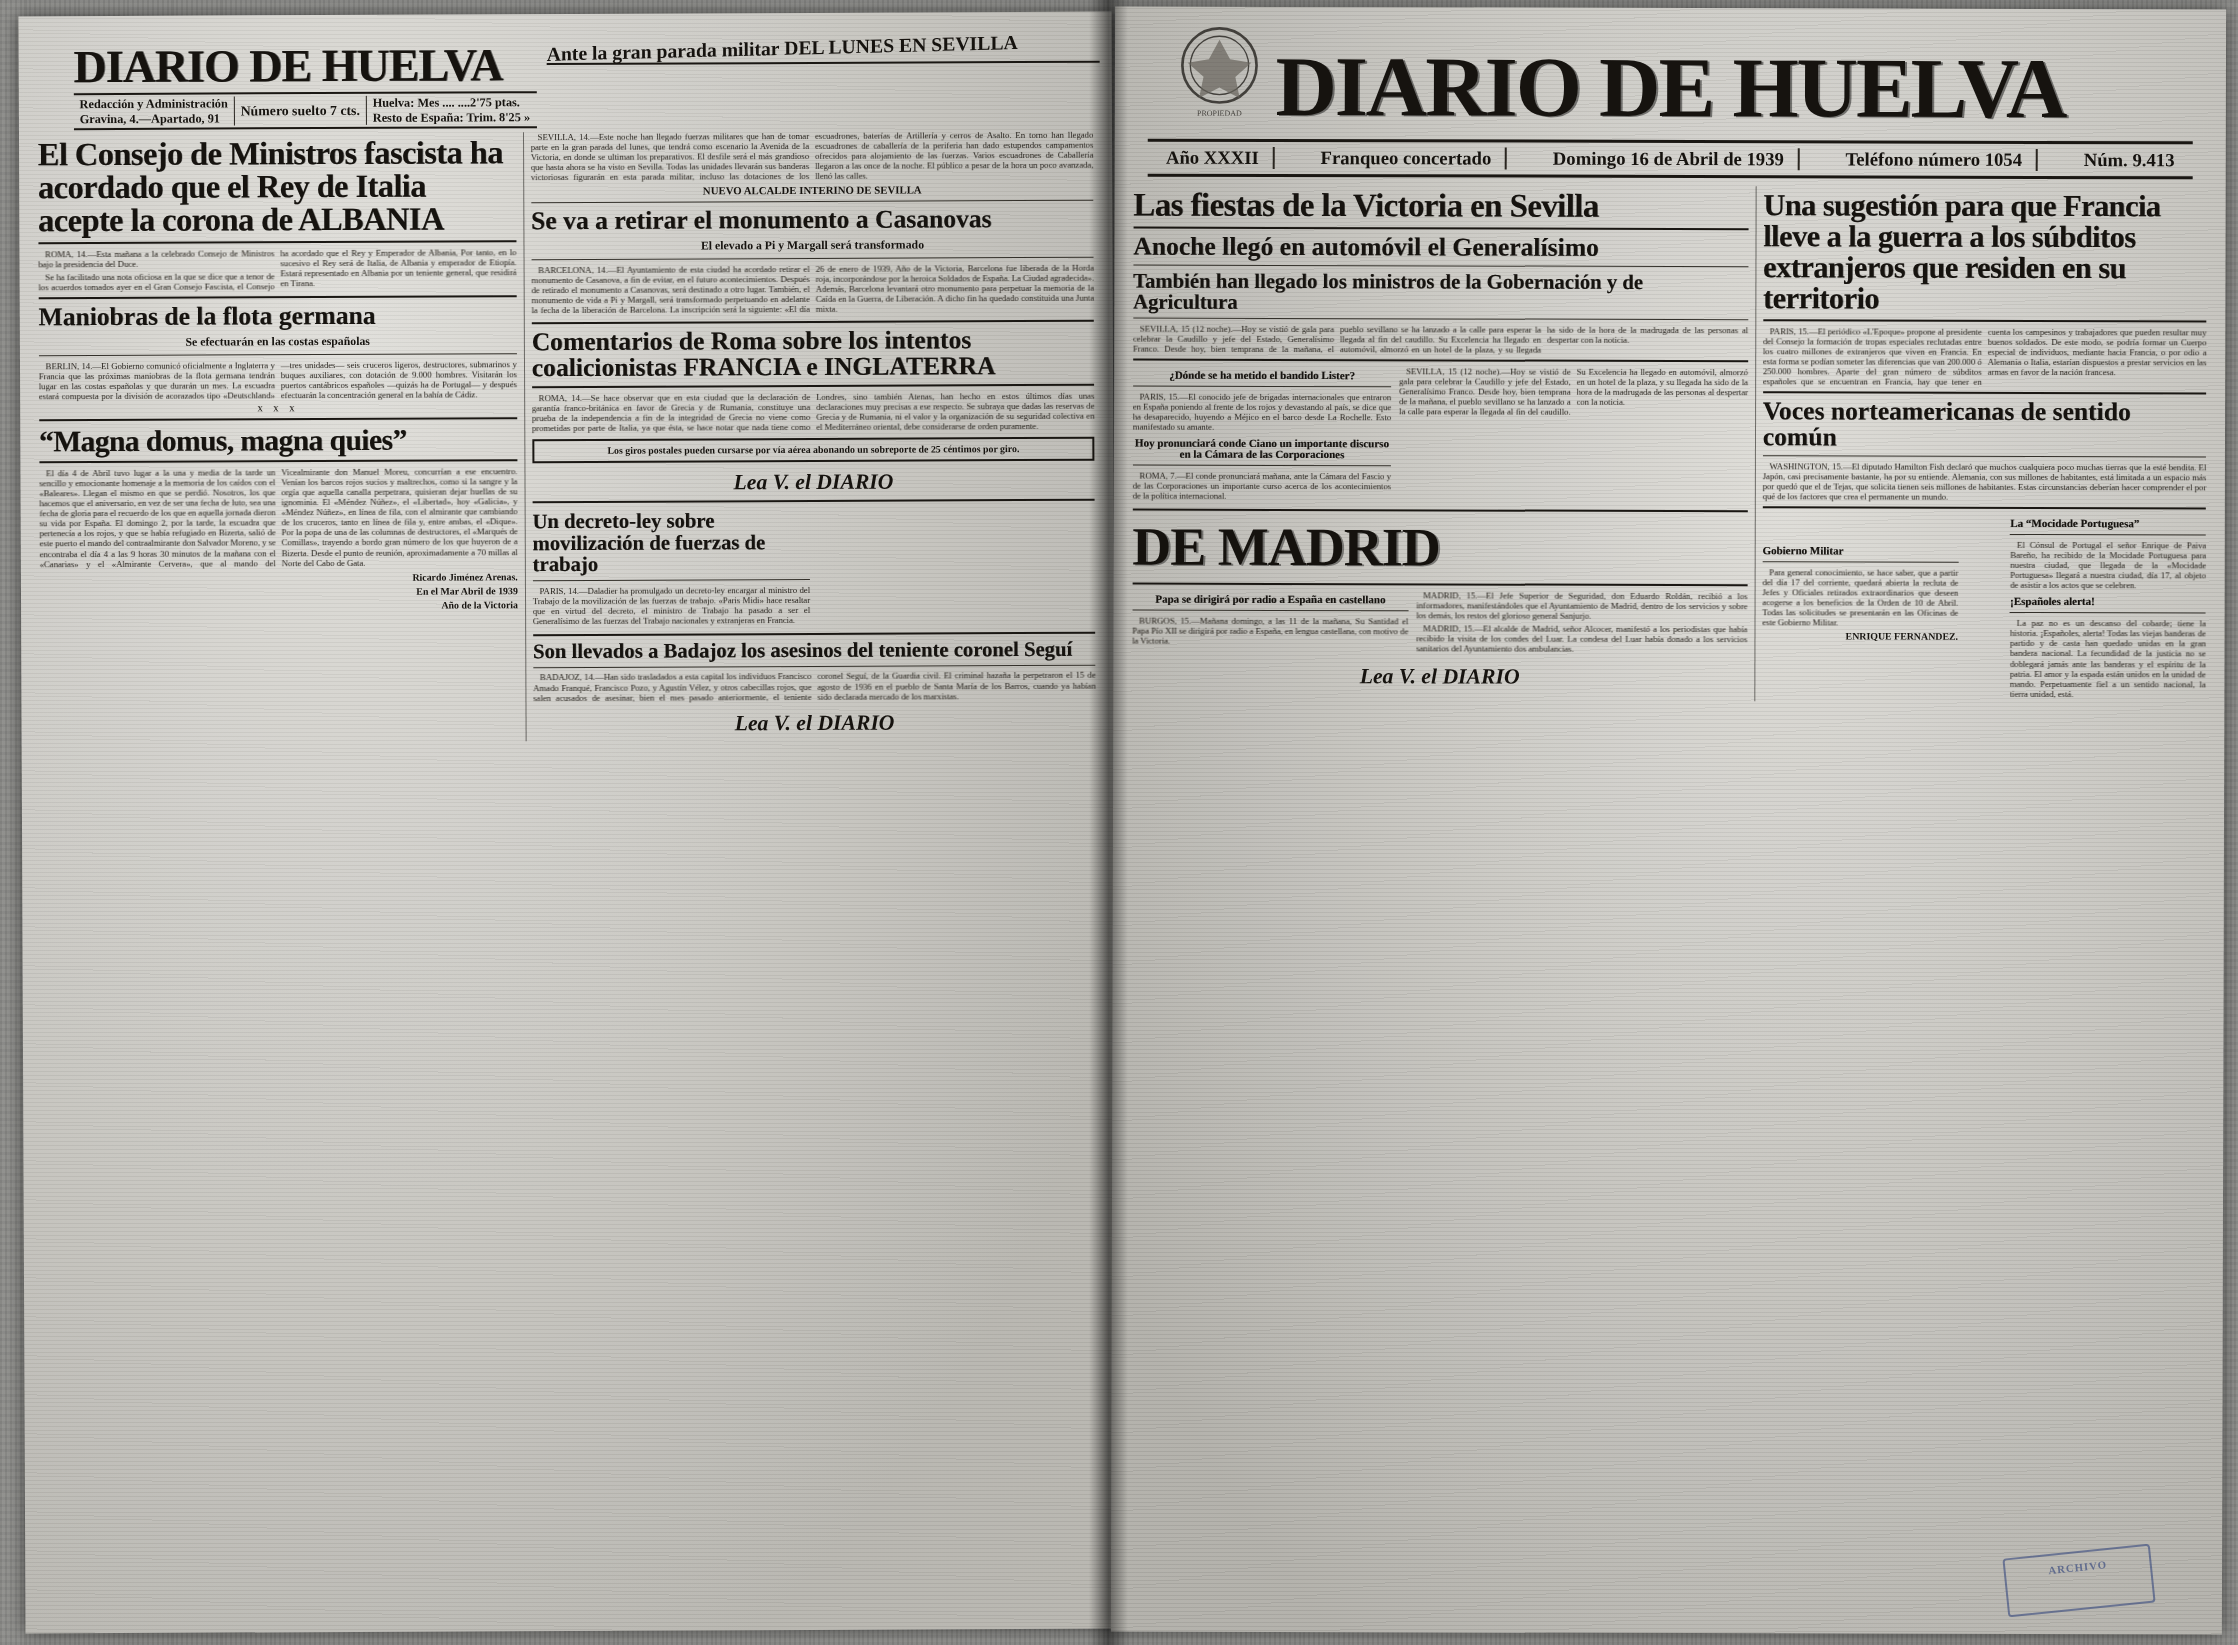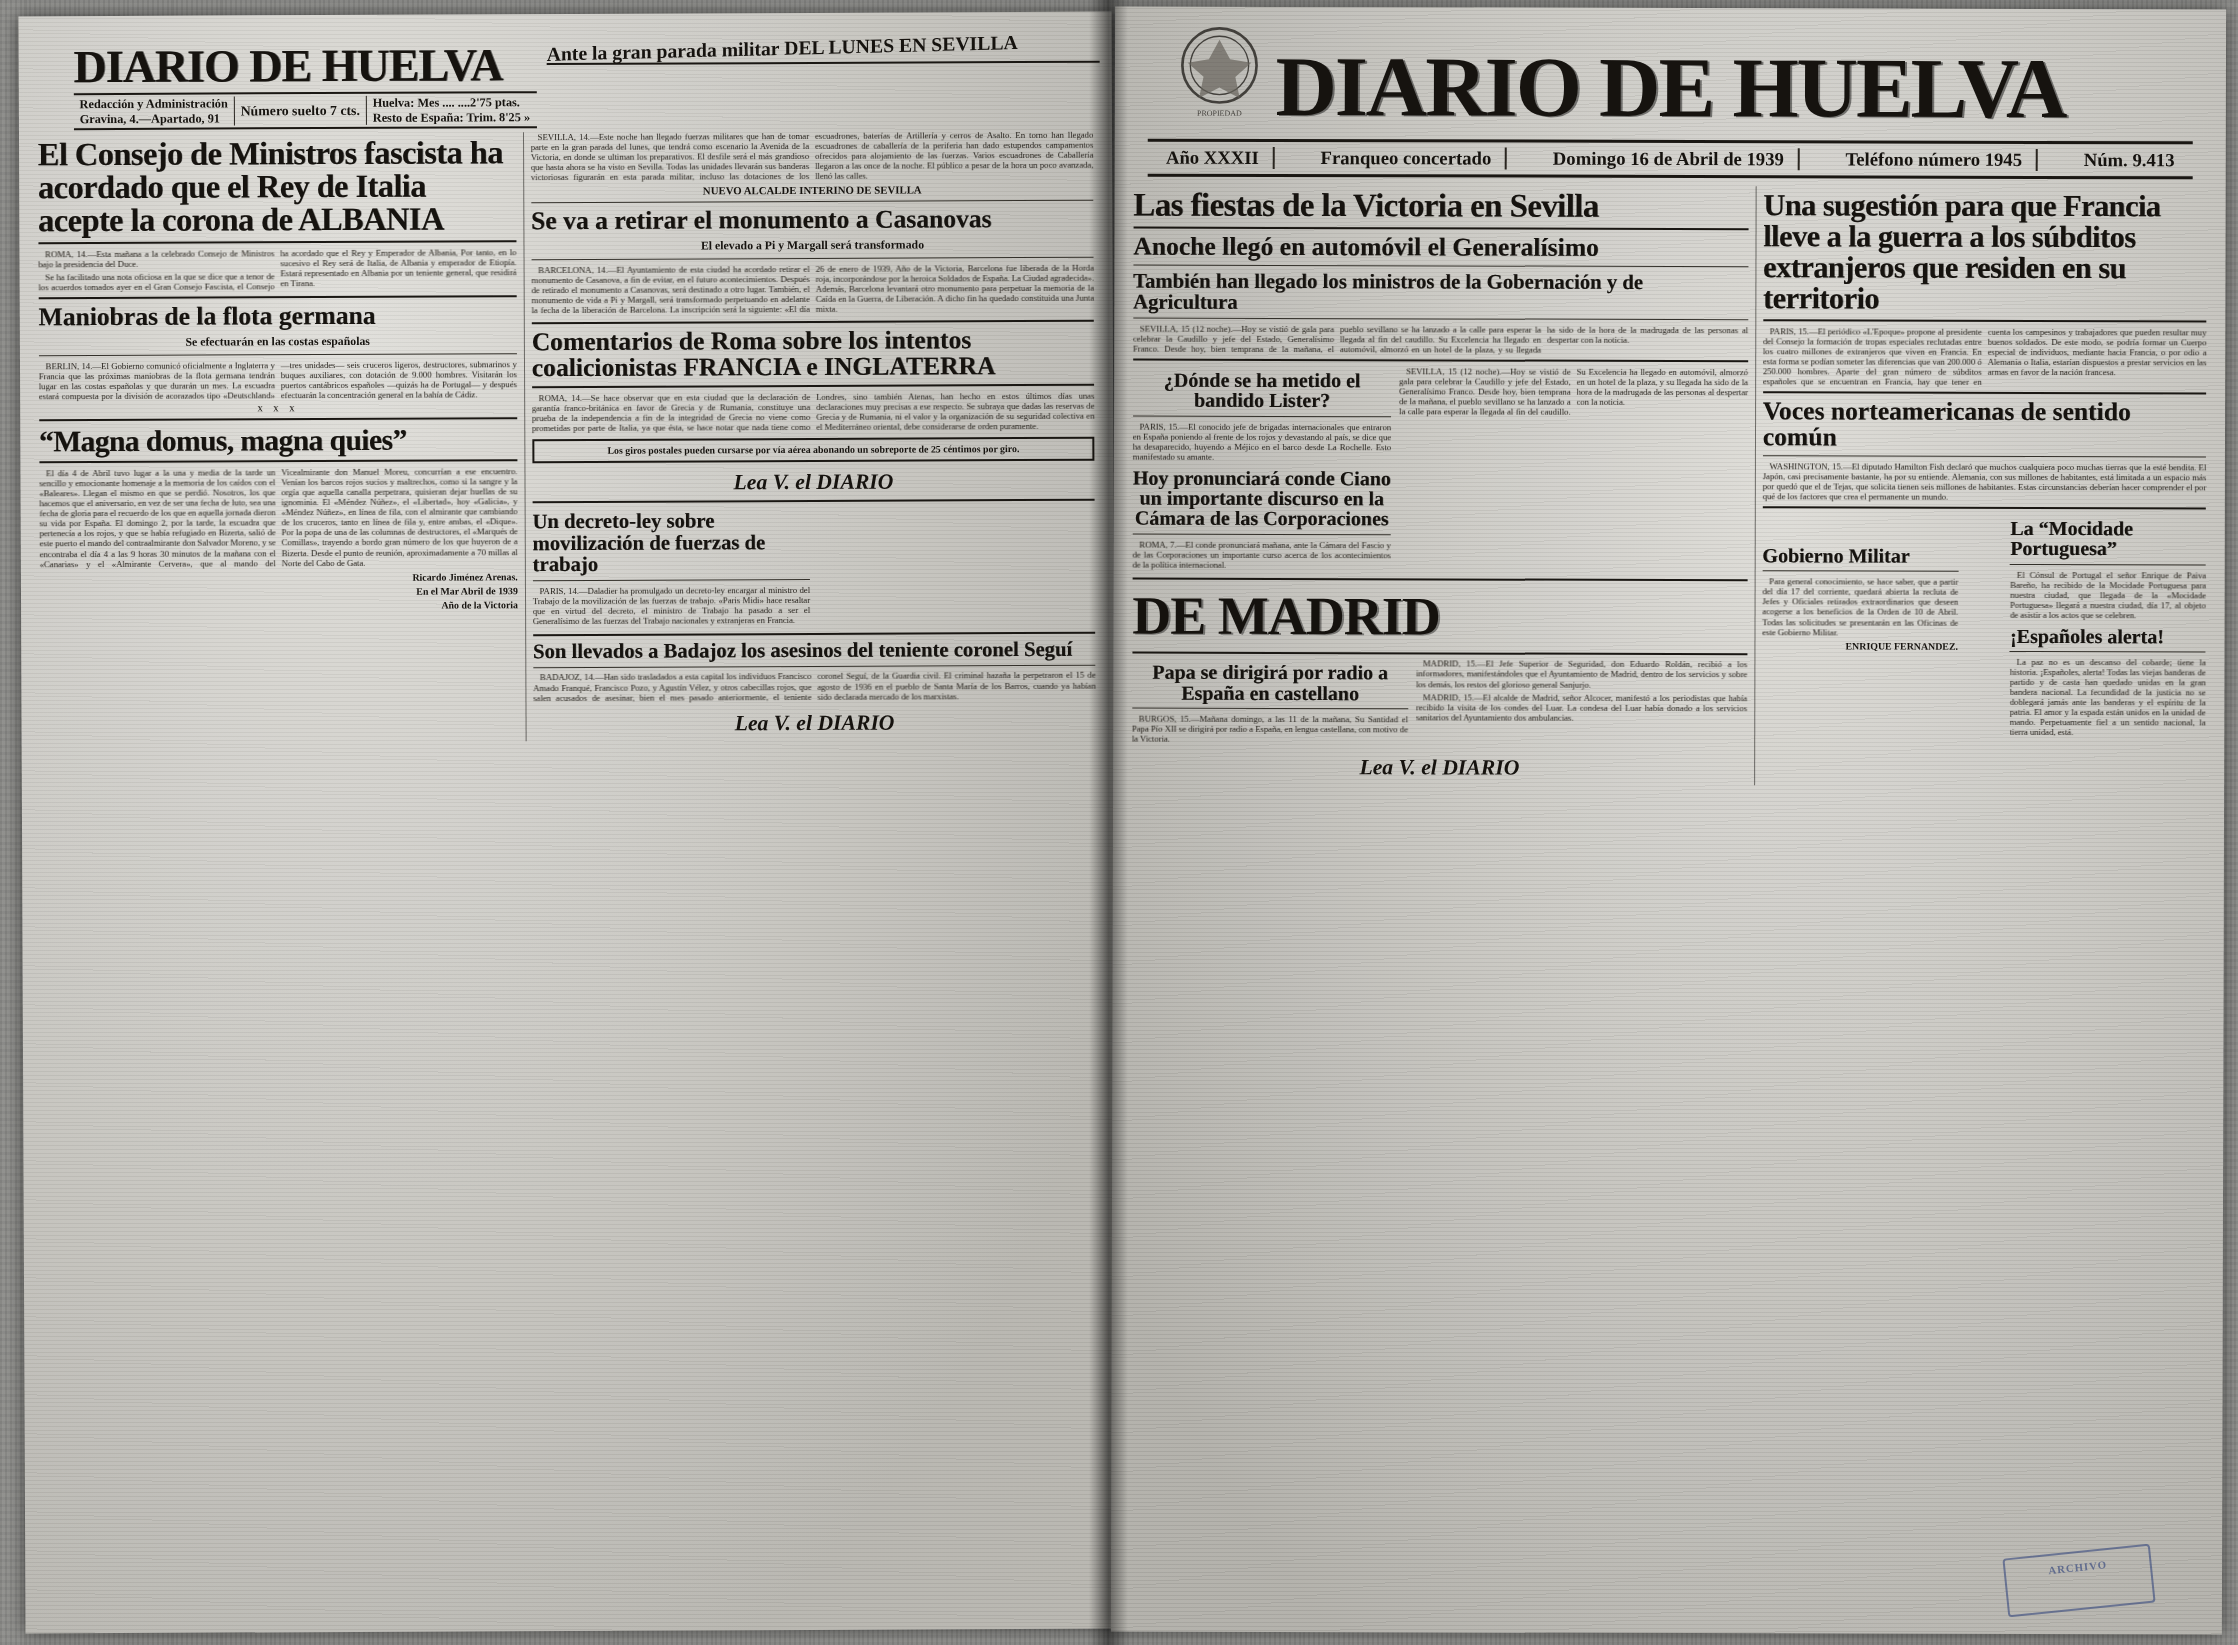--- a/index.html
+++ b/index.html
@@ -124,21 +124,21 @@
   .hl {
     font-family: "Liberation Serif", serif;
     font-weight: bold;
     line-height: 1.02;
     margin: 3.9px 0 4.9px 0;
     text-shadow: 0.6px 0 0 rgba(0,0,0,0.4);
   }
   .hl.xl { font-size: 32.5px; letter-spacing: -0.6px; }
   .hl.lg { font-size: 25.6px; }
   .hl.md { font-size: 20.7px; }
-  .hl.sm { font-size: 20px; }
+  .hl.sm { font-size: 11px; }
   .hl.center { text-align: center; }
   .rule { border-top: 2px solid #1a1713; margin: 4.9px 0; }
   .rule.thin { border-top: 1px solid #33302a; }
   .body {
     font-size: 8.9px;
     line-height: 1.13;
     text-align: justify;
     color: #231f19;
     column-gap: 5.9px;
     filter: blur(0.3px);
@@ -328,21 +328,21 @@
         <path d="M50 26 L62 48 L86 52 L68 68 L73 92 L50 80 L27 92 L32 68 L14 52 L38 48 Z" fill="#4a463d" opacity="0.7"></path>
         <text x="50" y="112" font-size="9" text-anchor="middle" fill="#1a1713">PROPIEDAD</text>
       </svg>
 
       <div class="masthead-right">DIARIO DE HUELVA</div>
 
       <div class="mast-info-right">
         <div class="cell">Año XXXII</div>
         <div class="cell">Franqueo concertado</div>
         <div class="cell">Domingo 16 de Abril de 1939</div>
-        <div class="cell">Teléfono número 1945</div>
+        <div class="cell">Teléfono número 1054</div>
         <div class="cell">Núm. 9.413</div>
       </div>
 
       <div class="cols" style="margin-top:7.9px;">
 
         <div class="col" style="flex:0 0 630px;">
           <div class="hl xl" style="font-size:33px;">Las fiestas de la Victoria en Sevilla</div>
           <div class="rule"></div>
           <div class="hl lg">Anoche llegó en automóvil el Generalísimo</div>
           <div class="rule thin"></div>

